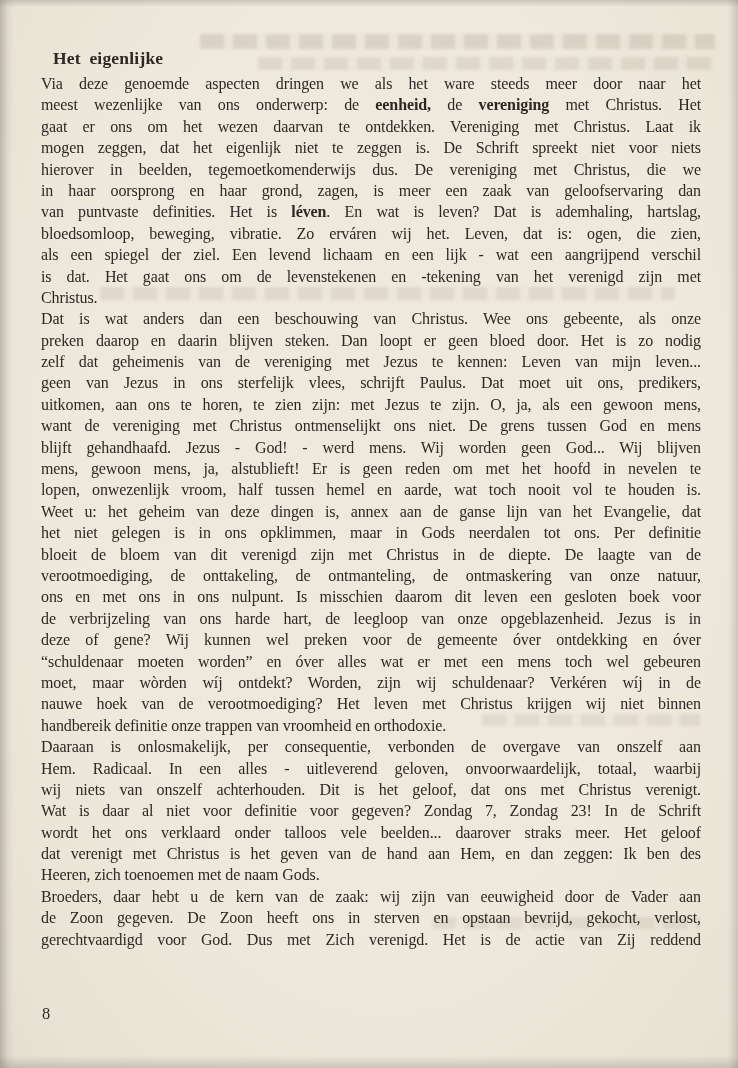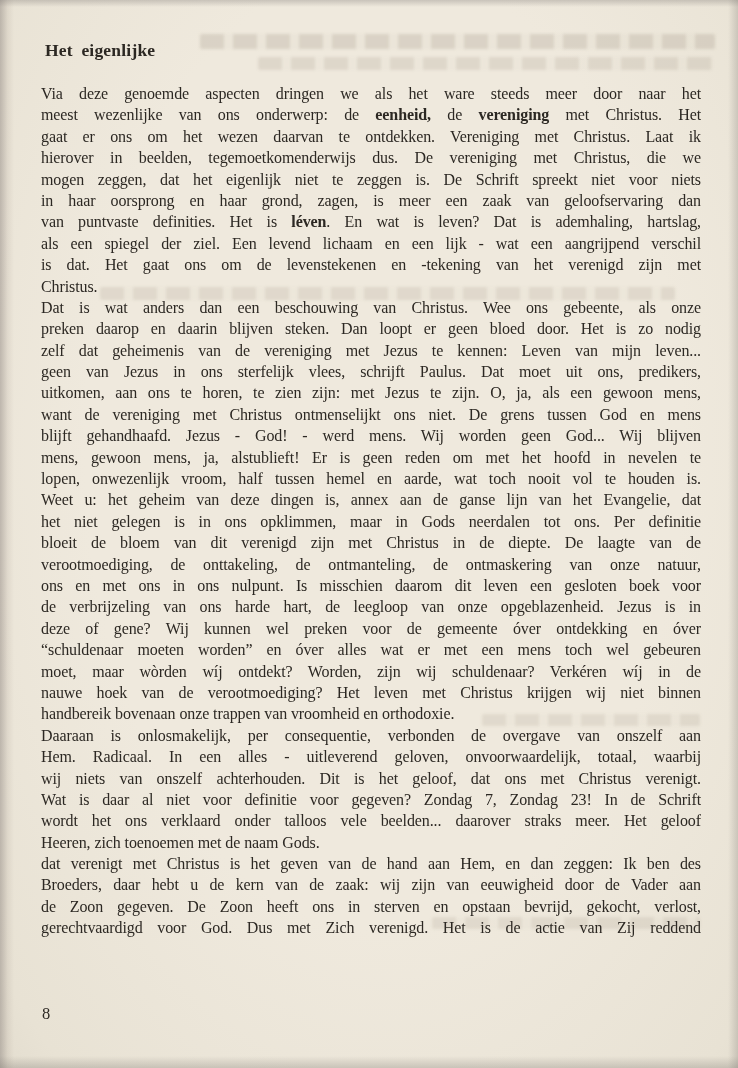--- a/index.html
+++ b/index.html
@@ -42,28 +42,28 @@
     pointer-events: none;
   }
   .bleed-1 { left: 200px; top: 34px;  width: 515px; height: 15px; }
   .bleed-2 { left: 258px; top: 57px;  width: 455px; height: 13px; opacity: .8; }
   .bleed-3 { left: 100px; top: 287px; width: 575px; height: 13px; opacity: .75; }
   .bleed-4 { left: 482px; top: 714px; width: 218px; height: 12px; opacity: .7; }
   .bleed-5 { left: 432px; top: 917px; width: 268px; height: 12px; opacity: .7; }
   
   .heading {
     position: absolute; left: 41px; top: 36px;
-    margin: 4px;
+    margin: 12px;
     font-size: 17.5px; font-weight: bold;
     letter-spacing: .2px; word-spacing: 4px;
     color: var(--ink);
   }
   
   .body-text {
-    position: absolute; left: 41px; top: 83px; width: 660px;
+    position: absolute; left: 41px; top: 73px; width: 660px;
     font-size: 16px; line-height: 21.4px;
     letter-spacing: -0.1px;
     color: var(--ink);
   }
   .line {
     height: 21.4px; overflow: hidden;
     text-align: justify; text-align-last: justify;
     white-space: normal;
   }
   .line.para-end { text-align-last: left; }
@@ -84,24 +84,25 @@
   <div class="bleed bleed-3"></div>
   <div class="bleed bleed-4"></div>
   <div class="bleed bleed-5"></div>
 
   <h1 class="heading">Het eigenlijke</h1>
 
   <div class="body-text" id="body-text">
       <div class="line">Via deze genoemde aspecten dringen we als het ware steeds meer door naar het</div>
       <div class="line">meest wezenlijke van ons onderwerp: de <b>eenheid,</b> de <b>vereniging</b> met Christus. Het</div>
       <div class="line">gaat er ons om het wezen daarvan te ontdekken. Vereniging met Christus. Laat ik</div>
+      <div class="line">mogen zeggen, dat het eigenlijk niet te zeggen is. De Schrift spreekt niet voor niets</div>
       <div class="line">hierover in beelden, tegemoetkomenderwijs dus. De vereniging met Christus, die we</div>
-      <div class="line">mogen zeggen, dat het eigenlijk niet te zeggen is. De Schrift spreekt niet voor niets</div>
       <div class="line">in haar oorsprong en haar grond, zagen, is meer een zaak van geloofservaring dan</div>
       <div class="line">van puntvaste definities. Het is <b>léven</b>. En wat is leven? Dat is ademhaling, hartslag,</div>
+      <div class="line">bloedsomloop, beweging, vibratie. Zo erváren wij het. Leven, dat is: ogen, die zien,</div>
       <div class="line">als een spiegel der ziel. Een levend lichaam en een lijk - wat een aangrijpend verschil</div>
       <div class="line">is dat. Het gaat ons om de levenstekenen en -tekening van het verenigd zijn met</div>
       <div class="line para-end">Christus.</div>
       <div class="line">Dat is wat anders dan een beschouwing van Christus. Wee ons gebeente, als onze</div>
       <div class="line">preken daarop en daarin blijven steken. Dan loopt er geen bloed door. Het is zo nodig</div>
       <div class="line">zelf dat geheimenis van de vereniging met Jezus te kennen: Leven van mijn leven...</div>
       <div class="line">geen van Jezus in ons sterfelijk vlees, schrijft Paulus. Dat moet uit ons, predikers,</div>
       <div class="line">uitkomen, aan ons te horen, te zien zijn: met Jezus te zijn. O, ja, als een gewoon mens,</div>
       <div class="line">want de vereniging met Christus ontmenselijkt ons niet. De grens tussen God en mens</div>
       <div class="line">blijft gehandhaafd. Jezus - God! - werd mens. Wij worden geen God... Wij blijven</div>
@@ -110,28 +111,28 @@
       <div class="line">Weet u: het geheim van deze dingen is, annex aan de ganse lijn van het Evangelie, dat</div>
       <div class="line">het niet gelegen is in ons opklimmen, maar in Gods neerdalen tot ons. Per definitie</div>
       <div class="line">bloeit de bloem van dit verenigd zijn met Christus in de diepte. De laagte van de</div>
       <div class="line">verootmoediging, de onttakeling, de ontmanteling, de ontmaskering van onze natuur,</div>
       <div class="line">ons en met ons in ons nulpunt. Is misschien daarom dit leven een gesloten boek voor</div>
       <div class="line">de verbrijzeling van ons harde hart, de leegloop van onze opgeblazenheid. Jezus is in</div>
       <div class="line">deze of gene? Wij kunnen wel preken voor de gemeente óver ontdekking en óver</div>
       <div class="line">“schuldenaar moeten worden” en óver alles wat er met een mens toch wel gebeuren</div>
       <div class="line">moet, maar wòrden wíj ontdekt? Worden, zijn wij schuldenaar? Verkéren wíj in de</div>
       <div class="line">nauwe hoek van de verootmoediging? Het leven met Christus krijgen wij niet binnen</div>
-      <div class="line para-end">handbereik bovenaan onze trappen van vroomheid en orthodoxie.</div>
+      <div class="line para-end">handbereik definitie onze trappen van vroomheid en orthodoxie.</div>
       <div class="line">Daaraan is onlosmakelijk, per consequentie, verbonden de overgave van onszelf aan</div>
       <div class="line">Hem. Radicaal. In een alles - uitleverend geloven, onvoorwaardelijk, totaal, waarbij</div>
       <div class="line">wij niets van onszelf achterhouden. Dit is het geloof, dat ons met Christus verenigt.</div>
       <div class="line">Wat is daar al niet voor definitie voor gegeven? Zondag 7, Zondag 23! In de Schrift</div>
       <div class="line">wordt het ons verklaard onder talloos vele beelden... daarover straks meer. Het geloof</div>
+      <div class="line">dat verenigt met Christus is het geven van de hand aan Hem, en dan zeggen: Ik ben des</div>
       <div class="line para-end">Heeren, zich toenoemen met de naam Gods.</div>
-      <div class="line">dat verenigt met Christus is het geven van de hand aan Hem, en dan zeggen: Ik ben des</div>
       <div class="line">Broeders, daar hebt u de kern van de zaak: wij zijn van eeuwigheid door de Vader aan</div>
       <div class="line">de Zoon gegeven. De Zoon heeft ons in sterven en opstaan bevrijd, gekocht, verlost,</div>
       <div class="line">gerechtvaardigd voor God. Dus met Zich verenigd. Het is de actie van Zij reddend</div>
     </div>
 
   <div class="page-num">8</div>
 
   <div class="edge edge-left"></div>
   <div class="edge edge-top"></div>
   <div class="edge edge-right"></div>

